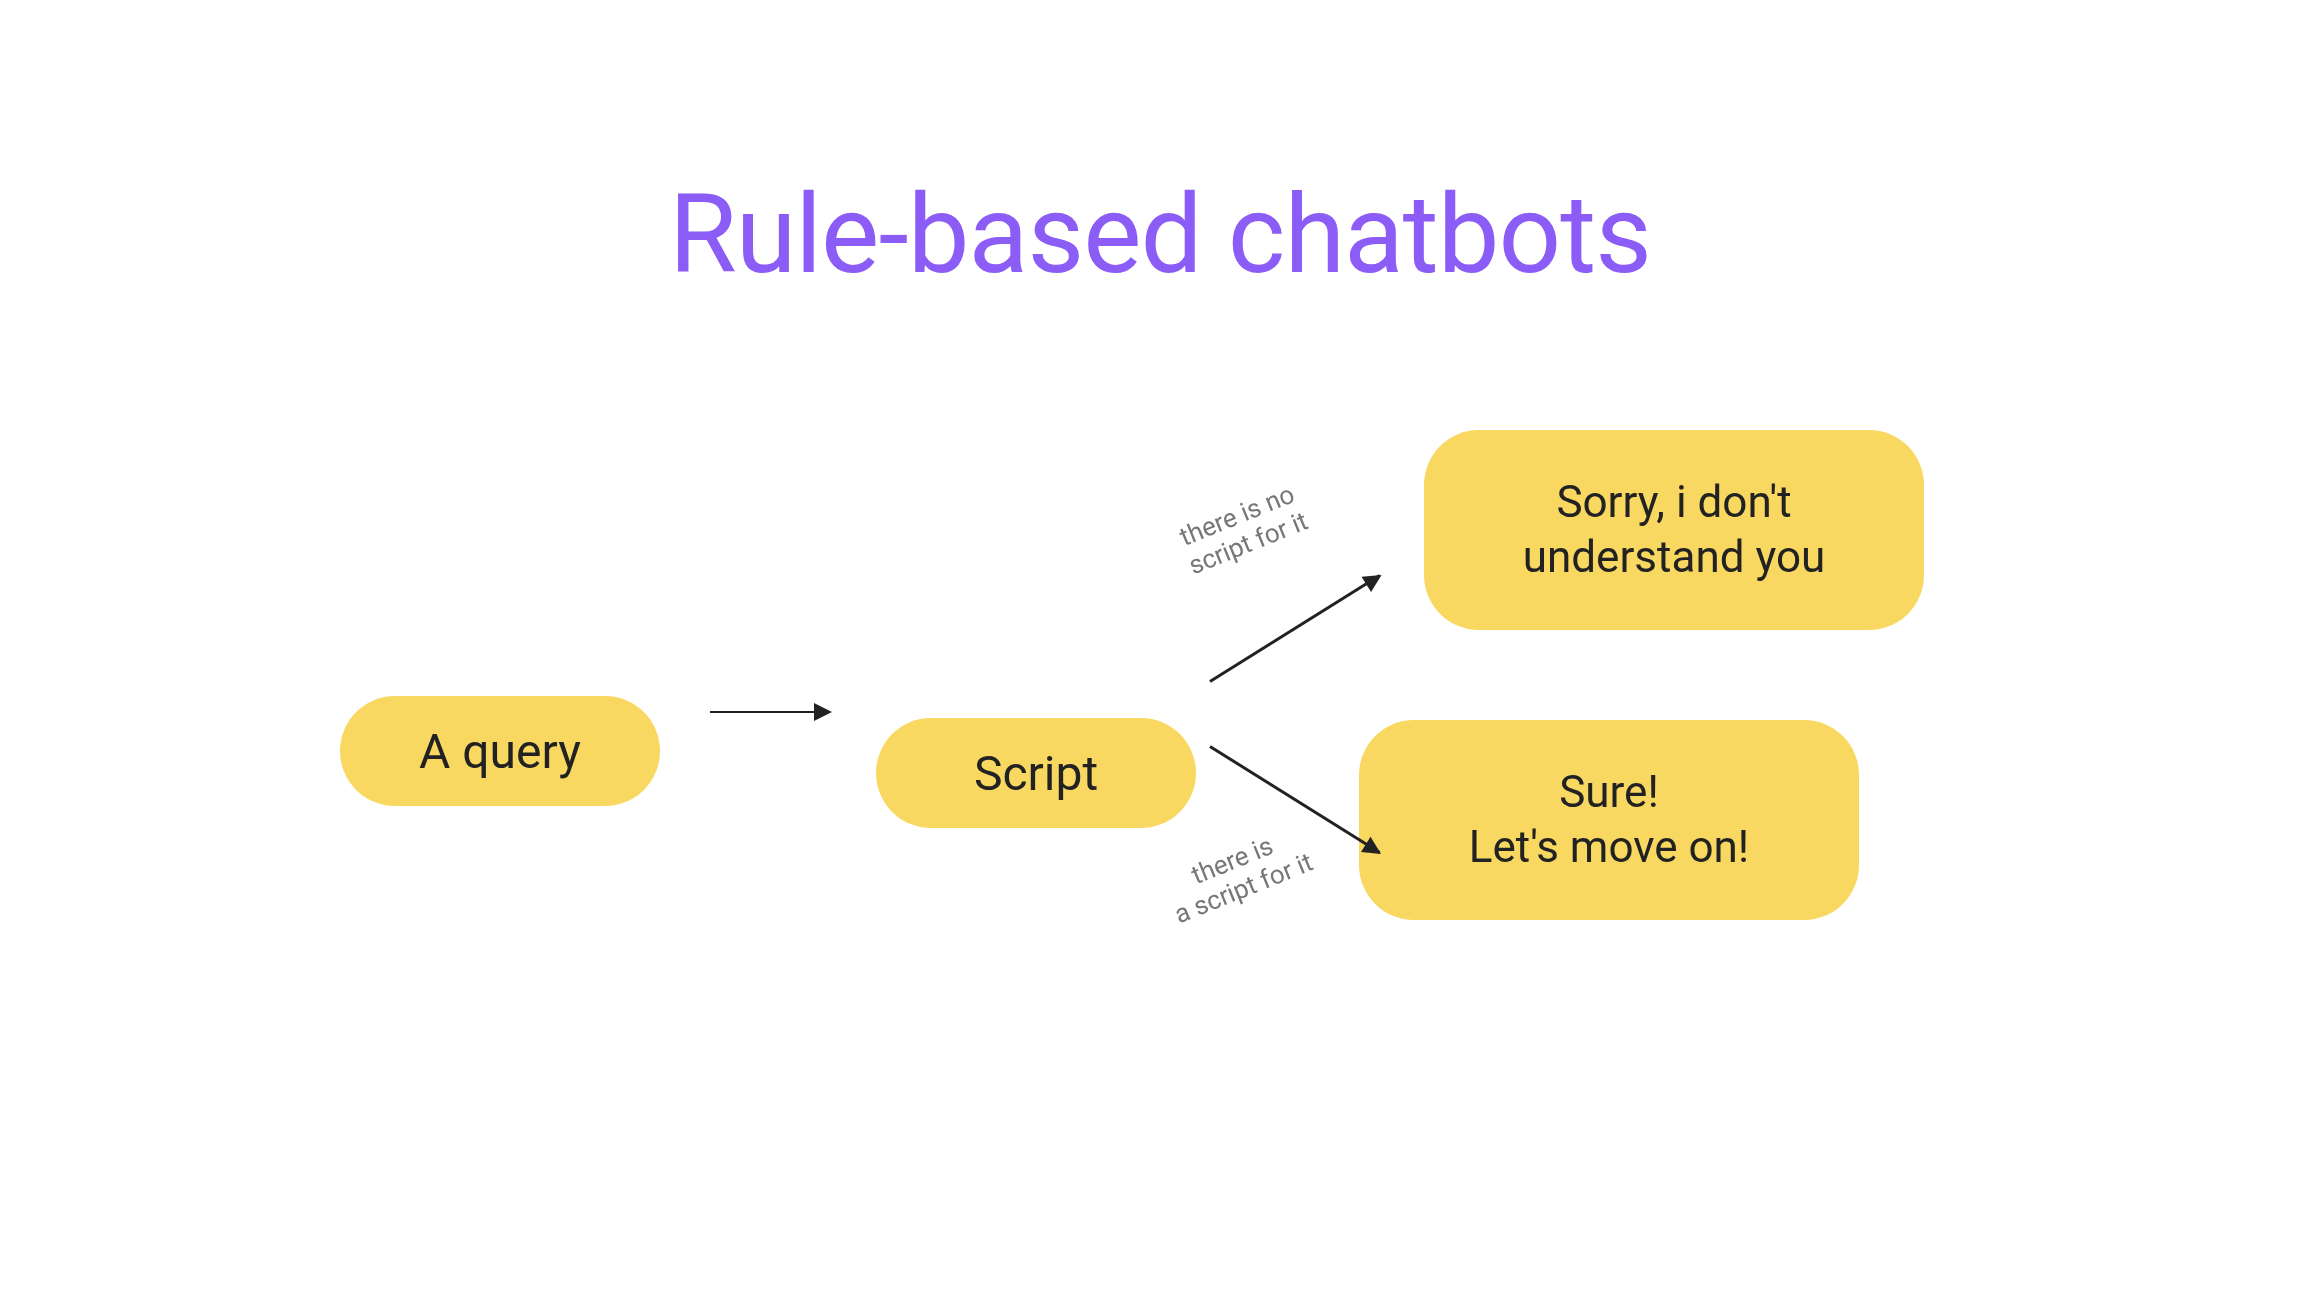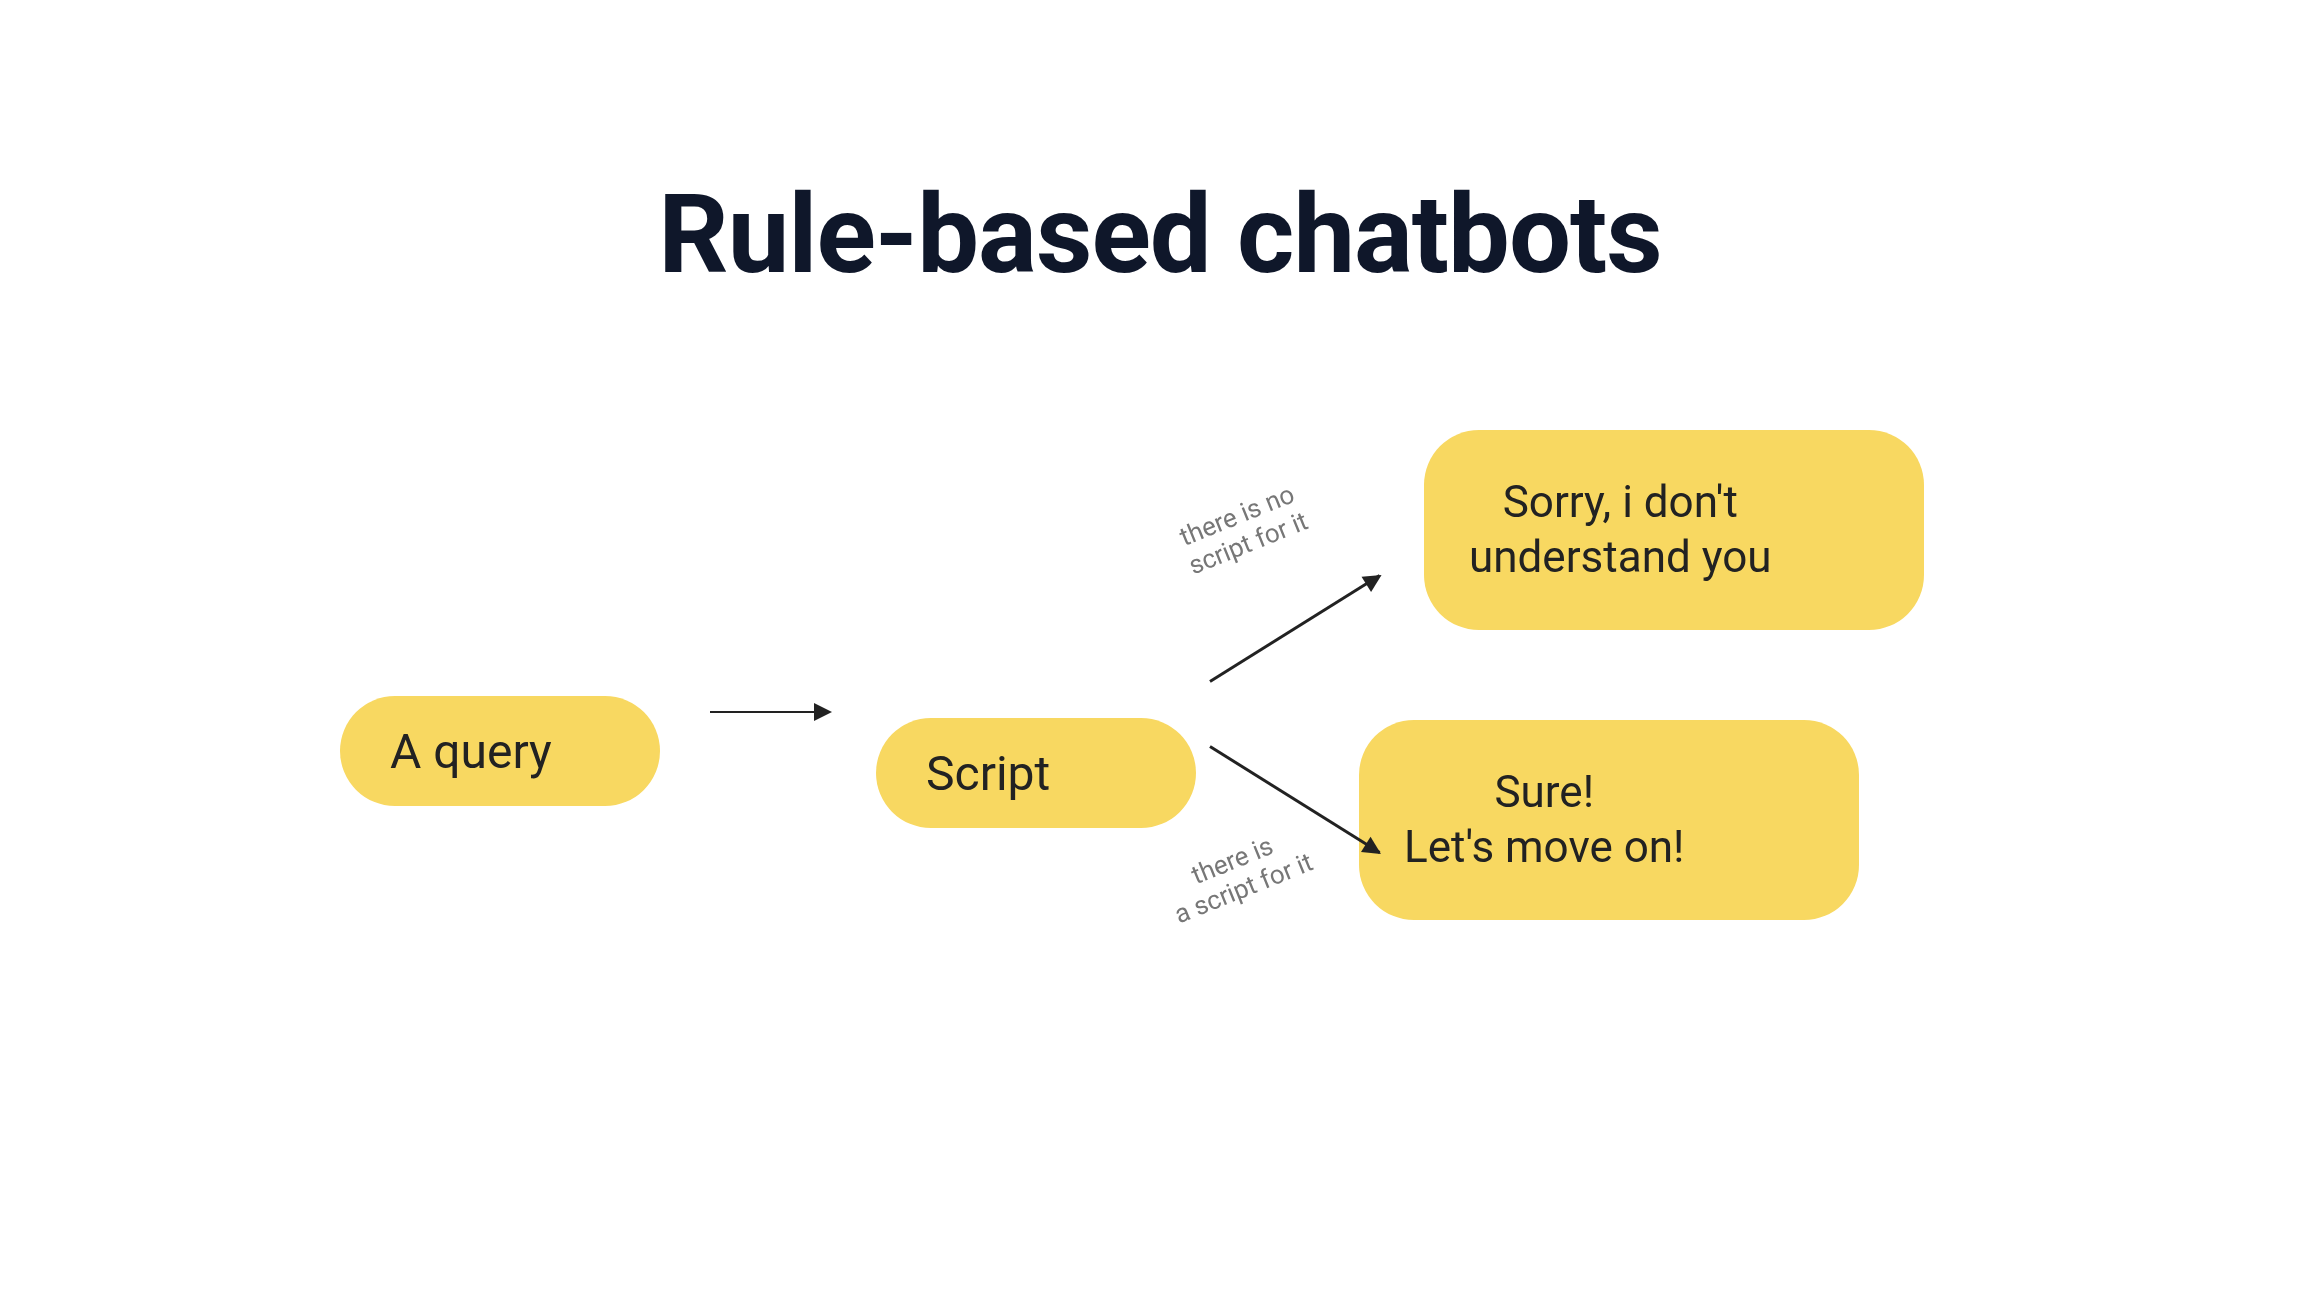--- a/index.html
+++ b/index.html
@@ -11,32 +11,32 @@
     width: 2320px;
     height: 1300px;
     overflow: hidden;
   }
   .title {
     position: absolute;
     top: 170px;
     left: 0;
     width: 100%;
     text-align: center;
-    font-weight: 700;
+    font-weight: 400;
     font-size: 110px;
-    color: #0f172a;
+    color: #8b5cf6;
     letter-spacing: -1px;
   }
   .pill {
     position: absolute;
     background: #F8D861;
     color: #222;
     display: flex;
     align-items: center;
-    justify-content: flex-start;
+    justify-content: center;
     text-align: center;
     font-weight: 400;
   }
   .pill-small {
     height: 110px;
     border-radius: 55px;
     font-size: 48px;
     padding: 0 50px;
     margin-top: 40px;
   }

